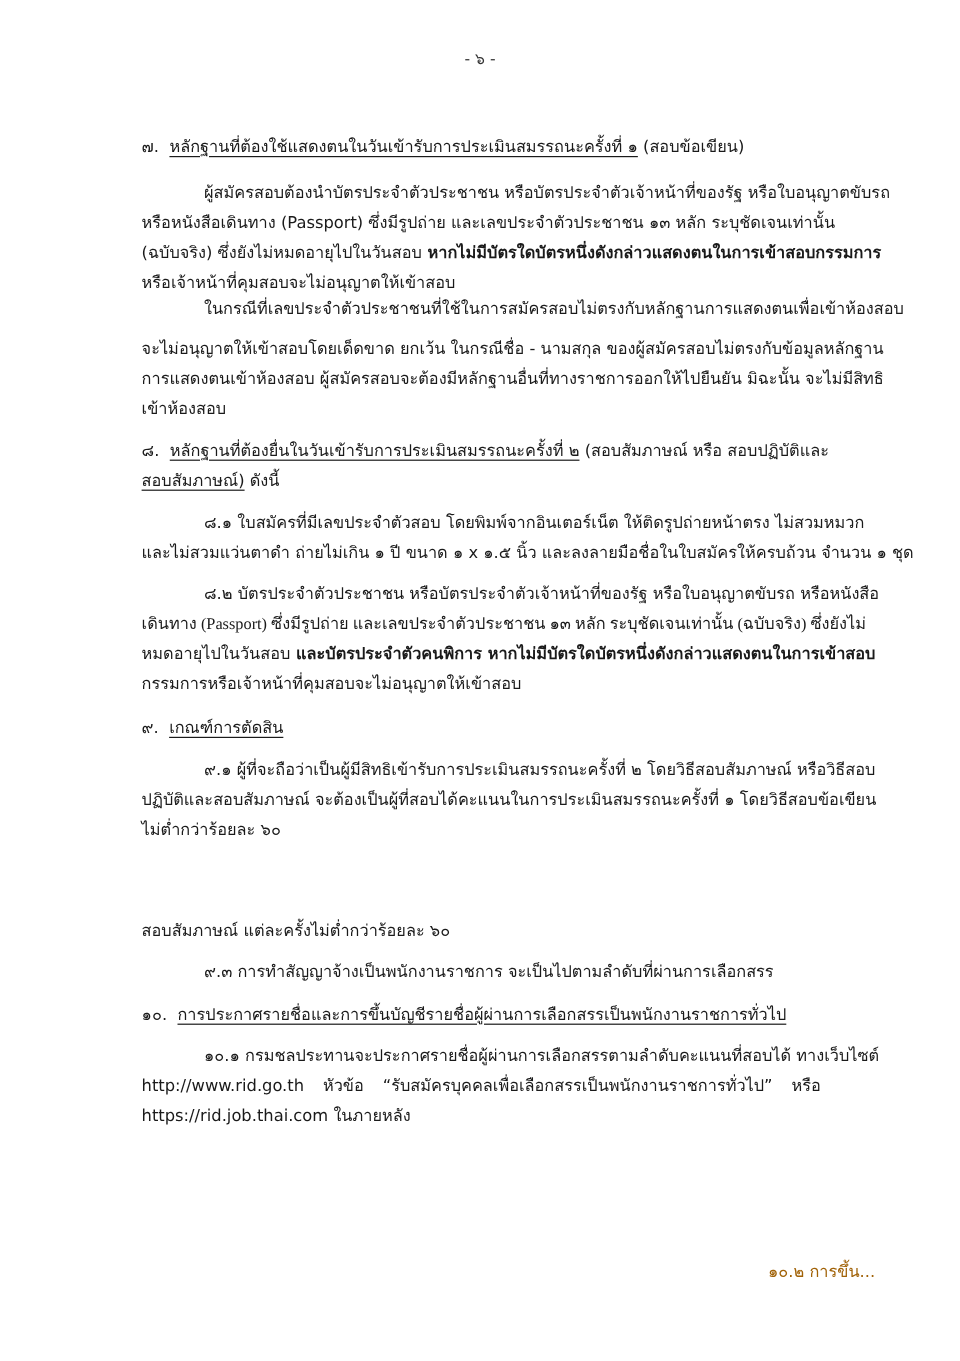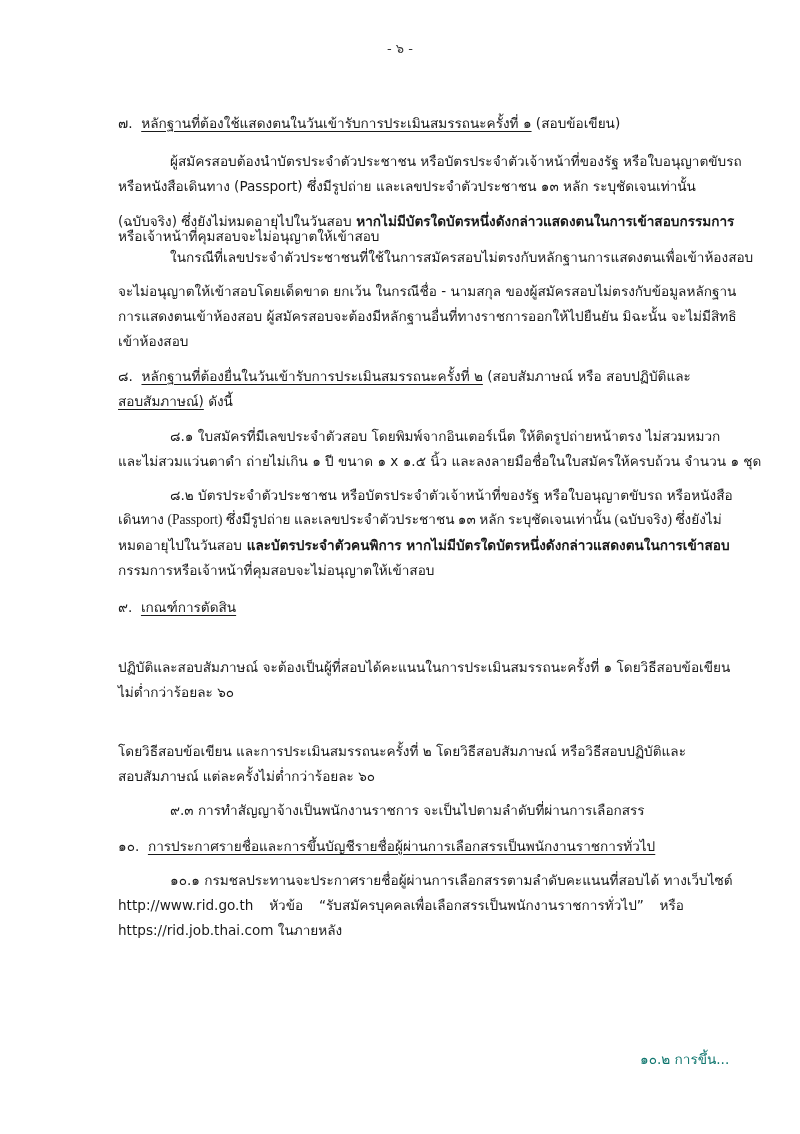--- a/index.html
+++ b/index.html
@@ -10,34 +10,34 @@
   }
   .page { position: absolute; left: 0; top: 0; width: 800px; height: 1134px; }
   .pnum { position: absolute; top: 38px; left: 0; width: 800px; text-align: center; font-size: 13px; color: #333; }
   .line { position: absolute; left: 118px; font-size: 13.6px; white-space: nowrap; line-height: 20px; }
   .ind { left: 170px; }
   .head { left: 118px; }
   .u { text-decoration: underline; text-underline-offset: 3px; }
   .b { font-weight: bold; }
   .just { width: 566px; text-align: justify; text-align-last: justify; }
   .justi { width: 514px; text-align: justify; text-align-last: justify; }
-  .footer { position: absolute; left: 640px; top: 1048px; font-size: 13.6px; color: #0f766e; }
+  .footer { position: absolute; left: 640px; top: 1048px; font-size: 13.6px; color: #a16207; }
 </style>
 </head>
 <body>
 
 <div class="page">
   <div class="pnum">- ๖ -</div>
 
   <div class="line head" style="top:113px;">
     <span>๗.</span>&nbsp;&nbsp;<span class="u">หลักฐานที่ต้องใช้แสดงตนในวันเข้ารับการประเมินสมรรถนะครั้งที่ ๑</span><span> (สอบข้อเขียน)</span>
   </div>
   <div class="line ind justi" style="top:151px;">ผู้สมัครสอบต้องนำบัตรประจำตัวประชาชน หรือบัตรประจำตัวเจ้าหน้าที่ของรัฐ หรือใบอนุญาตขับรถ</div>
   <div class="line just" style="top:176px;">หรือหนังสือเดินทาง (Passport) ซึ่งมีรูปถ่าย และเลขประจำตัวประชาชน ๑๓ หลัก ระบุชัดเจนเท่านั้น</div>
-  <div class="line just" style="top:211px;"><span>(ฉบับจริง) ซึ่งยังไม่หมดอายุไปในวันสอบ</span><span class="b"> หากไม่มีบัตรใดบัตรหนึ่งดังกล่าวแสดงตนในการเข้าสอบกรรมการ</span></div>
+  <div class="line just" style="top:201px;"><span>(ฉบับจริง) ซึ่งยังไม่หมดอายุไปในวันสอบ</span><span class="b"> หากไม่มีบัตรใดบัตรหนึ่งดังกล่าวแสดงตนในการเข้าสอบกรรมการ</span></div>
   <div class="line" style="top:226px;">หรือเจ้าหน้าที่คุมสอบจะไม่อนุญาตให้เข้าสอบ</div>
 
   <div class="line ind justi" style="top:248px;font-family:Liberation Serif, serif;">ในกรณีที่เลขประจำตัวประชาชนที่ใช้ในการสมัครสอบไม่ตรงกับหลักฐานการแสดงตนเพื่อเข้าห้องสอบ</div>
   <div class="line just" style="top:281px;">จะไม่อนุญาตให้เข้าสอบโดยเด็ดขาด ยกเว้น ในกรณีชื่อ -  นามสกุล ของผู้สมัครสอบไม่ตรงกับข้อมูลหลักฐาน</div>
   <div class="line just" style="top:306px;">การแสดงตนเข้าห้องสอบ ผู้สมัครสอบจะต้องมีหลักฐานอื่นที่ทางราชการออกให้ไปยืนยัน มิฉะนั้น จะไม่มีสิทธิ</div>
   <div class="line" style="top:331px;">เข้าห้องสอบ</div>
 
   <div class="line head just" style="top:366px;">
     <span>๘.</span>&nbsp;&nbsp;<span class="u">หลักฐานที่ต้องยื่นในวันเข้ารับการประเมินสมรรถนะครั้งที่ ๒</span><span> (สอบสัมภาษณ์ หรือ สอบปฏิบัติและ</span>
   </div>
@@ -47,24 +47,24 @@
   <div class="line just" style="top:451px;">และไม่สวมแว่นตาดำ ถ่ายไม่เกิน ๑ ปี ขนาด ๑ x ๑.๕ นิ้ว และลงลายมือชื่อในใบสมัครให้ครบถ้วน จำนวน ๑ ชุด</div>
 
   <div class="line ind justi" style="top:485px;">๘.๒  บัตรประจำตัวประชาชน หรือบัตรประจำตัวเจ้าหน้าที่ของรัฐ หรือใบอนุญาตขับรถ หรือหนังสือ</div>
   <div class="line just" style="top:510px;font-family:Liberation Serif, serif;">เดินทาง (Passport) ซึ่งมีรูปถ่าย และเลขประจำตัวประชาชน ๑๓ หลัก ระบุชัดเจนเท่านั้น (ฉบับจริง) ซึ่งยังไม่</div>
   <div class="line" style="top:560px;">กรรมการหรือเจ้าหน้าที่คุมสอบจะไม่อนุญาตให้เข้าสอบ</div>
   <div class="line just" style="top:535px;"><span>หมดอายุไปในวันสอบ</span><span class="b"> และบัตรประจำตัวคนพิการ หากไม่มีบัตรใดบัตรหนึ่งดังกล่าวแสดงตนในการเข้าสอบ</span></div>
 
   <div class="line head" style="top:597px;text-align:right;">
     <span>๙.</span>&nbsp;&nbsp;<span class="u">เกณฑ์การตัดสิน</span>
   </div>
+  <div class="line ind justi" style="top:632px;">๙.๑  ผู้ที่จะถือว่าเป็นผู้มีสิทธิเข้ารับการประเมินสมรรถนะครั้งที่ ๒ โดยวิธีสอบสัมภาษณ์ หรือวิธีสอบ</div>
   <div class="line just" style="top:657px;">ปฏิบัติและสอบสัมภาษณ์ จะต้องเป็นผู้ที่สอบได้คะแนนในการประเมินสมรรถนะครั้งที่ ๑ โดยวิธีสอบข้อเขียน</div>
   <div class="line" style="top:682px;">ไม่ต่ำกว่าร้อยละ ๖๐</div>
 
-  <div class="line just" style="top:741px;">โดยวิธีสอบข้อเขียน และการประเมินสมรรถนะครั้งที่ ๒ โดยวิธีสอบสัมภาษณ์ หรือวิธีสอบปฏิบัติและ</div>
   <div class="line" style="top:766px;">สอบสัมภาษณ์ แต่ละครั้งไม่ต่ำกว่าร้อยละ ๖๐</div>
 
   <div class="line ind" style="top:800px;">๙.๓  การทำสัญญาจ้างเป็นพนักงานราชการ จะเป็นไปตามลำดับที่ผ่านการเลือกสรร</div>
 
   <div class="line head" style="top:836px;">
     <span>๑๐.</span>&nbsp;&nbsp;<span class="u">การประกาศรายชื่อและการขึ้นบัญชีรายชื่อผู้ผ่านการเลือกสรรเป็นพนักงานราชการทั่วไป</span>
   </div>
   <div class="line ind justi" style="top:870px;">๑๐.๑  กรมชลประทานจะประกาศรายชื่อผู้ผ่านการเลือกสรรตามลำดับคะแนนที่สอบได้ ทางเว็บไซต์</div>
   <div class="line" style="top:920px;">https://rid.job.thai.com ในภายหลัง</div>
   <div class="line just" style="top:895px;">http://www.rid.go.th      หัวข้อ      “รับสมัครบุคคลเพื่อเลือกสรรเป็นพนักงานราชการทั่วไป”  หรือ</div>

